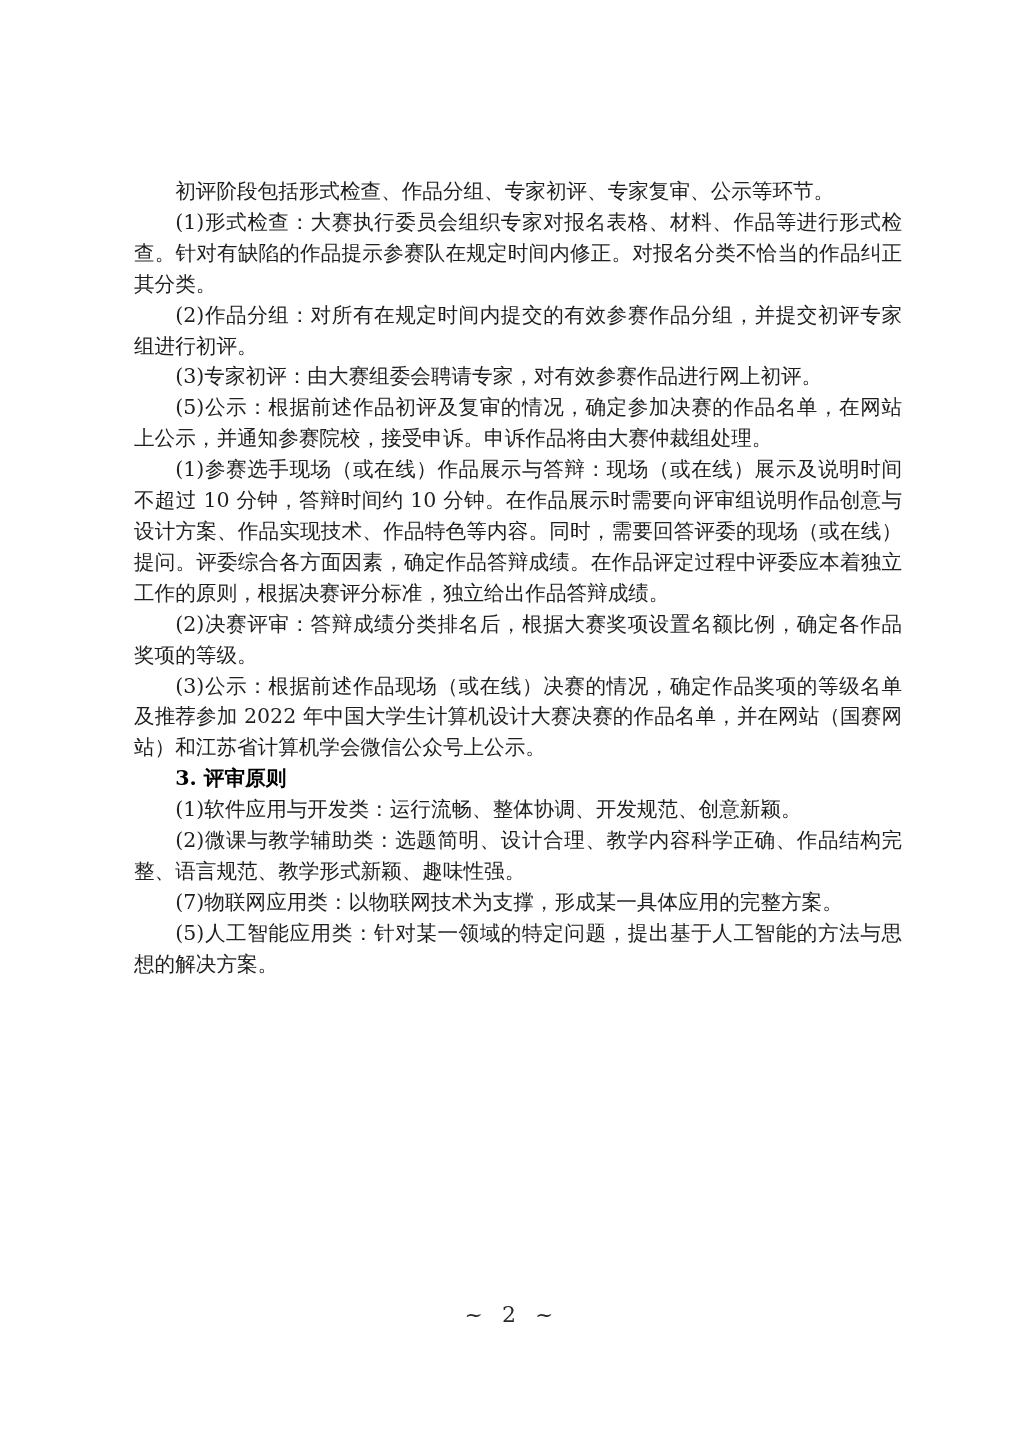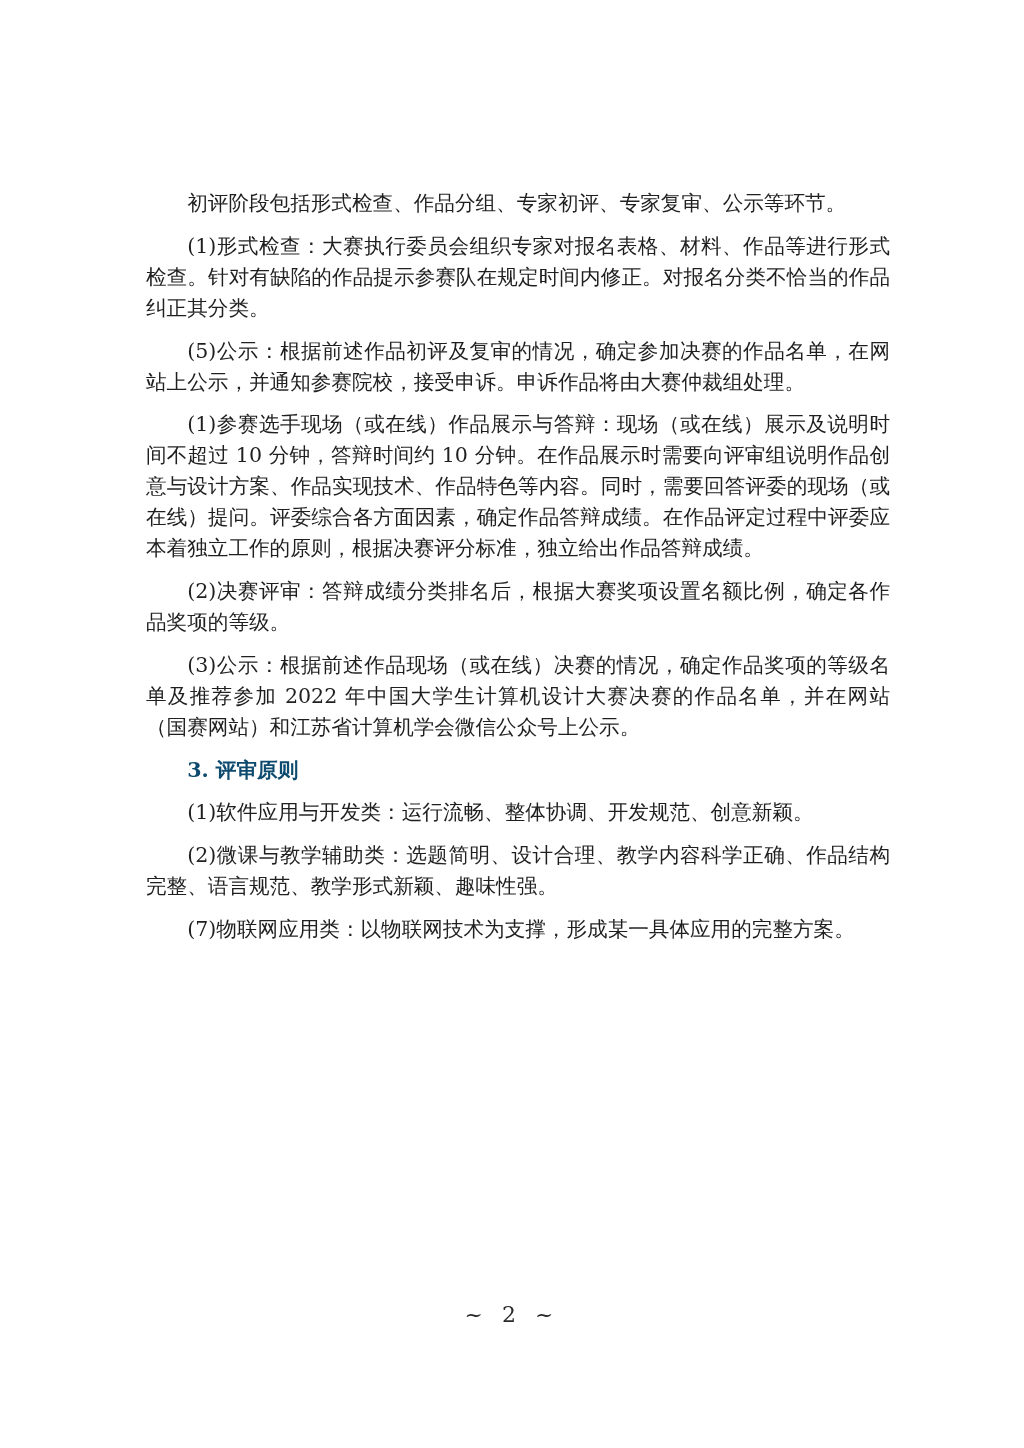--- a/index.html
+++ b/index.html
@@ -20,47 +20,50 @@
     left: 134px;
     top: 176px;
     width: 768px;
     font-size: 20.6px;
     line-height: 30.9px;
     color: #1f1f1f;
     text-align: justify;
   }
   .content p {
     text-indent: 2em;
-    margin: 12px;
+    margin: 0;
   }
   .content p.heading {
     font-weight: bold;
-    color: #0c4a6e;
+    color: #000000;
   }
   .page-footer {
     position: absolute;
     left: 0;
     top: 1302px;
     width: 1024px;
     text-align: center;
     font-size: 22px;
     letter-spacing: 6px;
     color: #2a2a2a;
   }
 </style>
 </head>
 <body>
 
 <div class="page">
   <div class="content">
     <p>初评阶段包括形式检查、作品分组、专家初评、专家复审、公示等环节。</p>
     <p>(1)形式检查：大赛执行委员会组织专家对报名表格、材料、作品等进行形式检查。针对有缺陷的作品提示参赛队在规定时间内修正。对报名分类不恰当的作品纠正其分类。</p>
+    <p>(2)作品分组：对所有在规定时间内提交的有效参赛作品分组，并提交初评专家组进行初评。</p>
+    <p>(3)专家初评：由大赛组委会聘请专家，对有效参赛作品进行网上初评。</p>
     <p>(5)公示：根据前述作品初评及复审的情况，确定参加决赛的作品名单，在网站上公示，并通知参赛院校，接受申诉。申诉作品将由大赛仲裁组处理。</p>
     <p>(1)参赛选手现场（或在线）作品展示与答辩：现场（或在线）展示及说明时间不超过 10 分钟，答辩时间约 10 分钟。在作品展示时需要向评审组说明作品创意与设计方案、作品实现技术、作品特色等内容。同时，需要回答评委的现场（或在线）提问。评委综合各方面因素，确定作品答辩成绩。在作品评定过程中评委应本着独立工作的原则，根据决赛评分标准，独立给出作品答辩成绩。</p>
     <p>(2)决赛评审：答辩成绩分类排名后，根据大赛奖项设置名额比例，确定各作品奖项的等级。</p>
     <p>(3)公示：根据前述作品现场（或在线）决赛的情况，确定作品奖项的等级名单及推荐参加 2022 年中国大学生计算机设计大赛决赛的作品名单，并在网站（国赛网站）和江苏省计算机学会微信公众号上公示。</p>
     <p class="heading">3. 评审原则</p>
     <p>(1)软件应用与开发类：运行流畅、整体协调、开发规范、创意新颖。</p>
     <p>(2)微课与教学辅助类：选题简明、设计合理、教学内容科学正确、作品结构完整、语言规范、教学形式新颖、趣味性强。</p>
     <p>(7)物联网应用类：以物联网技术为支撑，形成某一具体应用的完整方案。</p>
+    <p>(5)人工智能应用类：针对某一领域的特定问题，提出基于人工智能的方法与思想的解决方案。</p>
   </div>
   <div class="page-footer">~ 2 ~</div>
 </div>
 
 </body></html>

